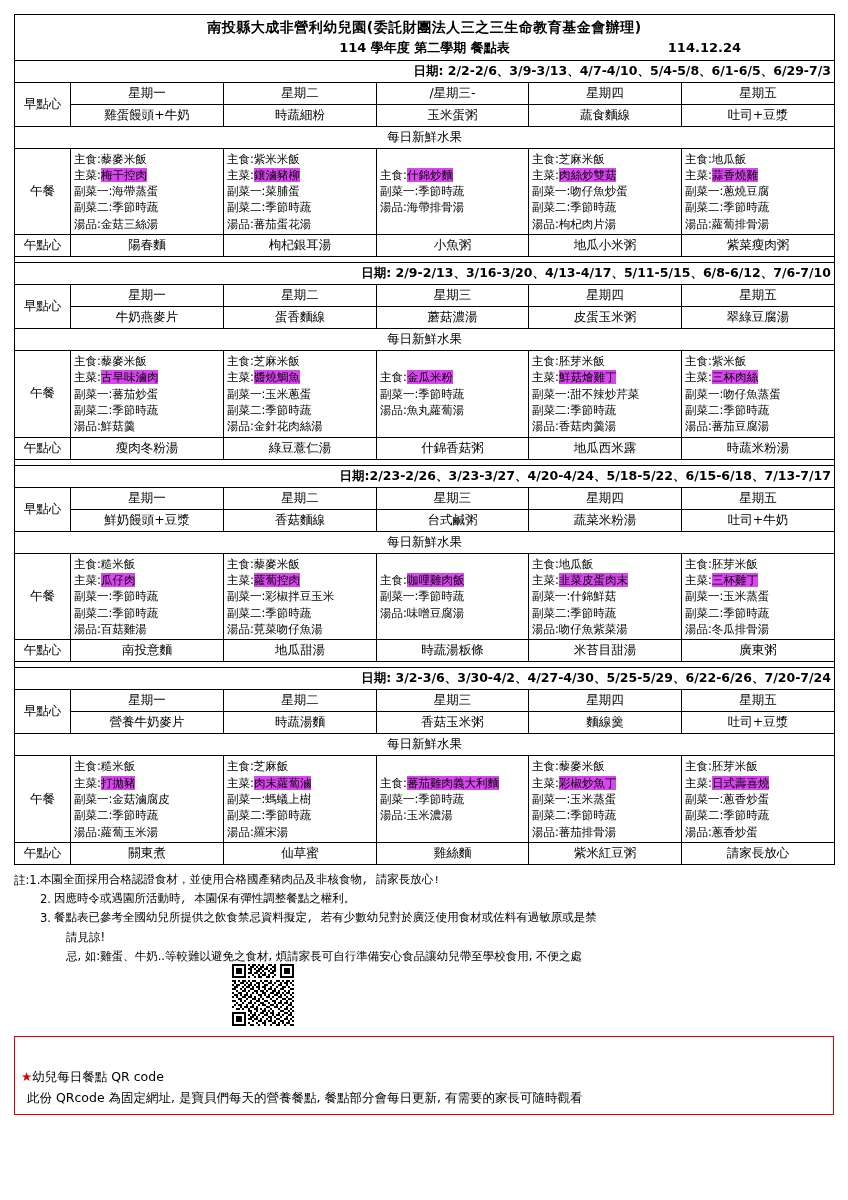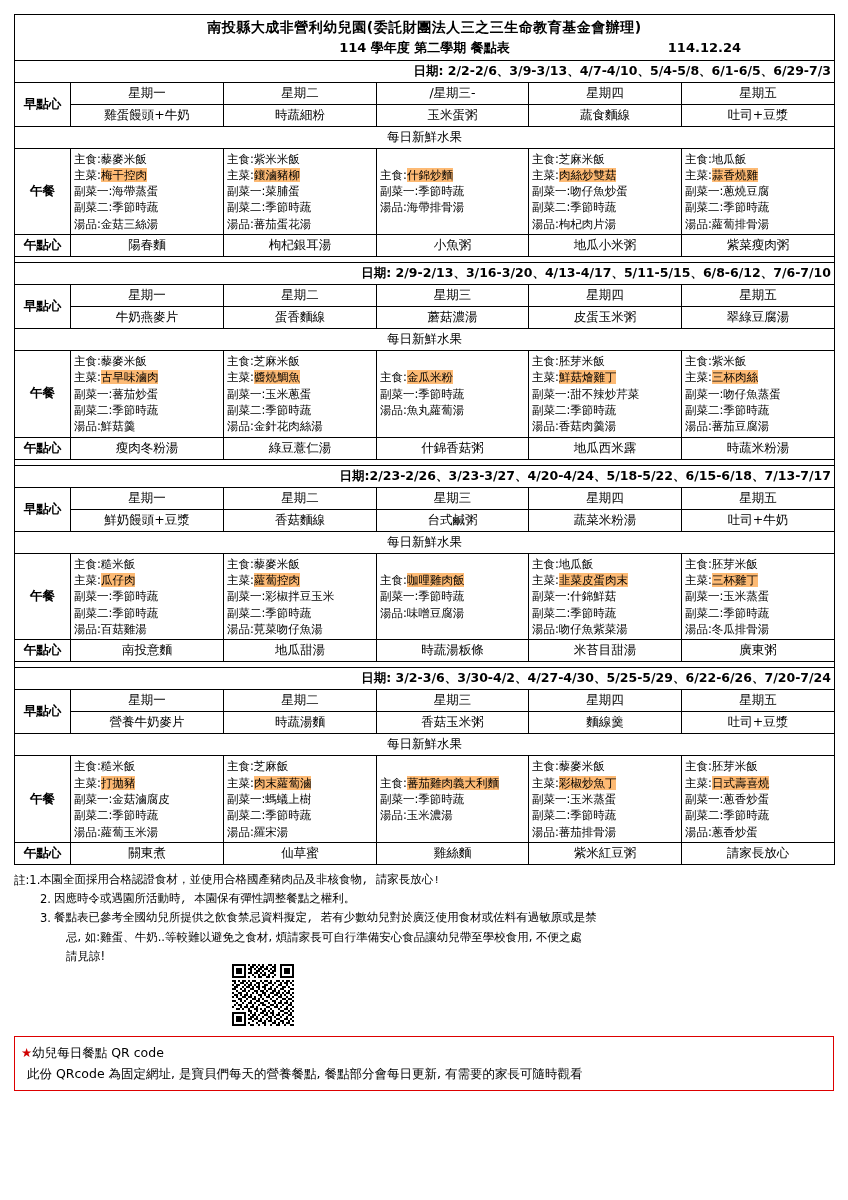--- a/index.html
+++ b/index.html
@@ -61,21 +61,20 @@
   }
   .weekday td {
     text-align: center;
     font-size: 12.5px;
     height: 20px;
   }
   .rowlabel {
     text-align: center;
     font-size: 12.5px;
     width: 56px;
-    font-weight: bold;
   }
   .center-cell {
     text-align: center;
     font-size: 12.5px;
     height: 20px;
     margin-left: 25px;
   }
   .fruit-row td {
     text-align: center;
     font-size: 12.5px;
@@ -83,21 +82,21 @@
   }
   .lunch-cell {
     font-size: 11.5px;
     line-height: 1.42;
     padding: 3px 4px 4px 4px;
     vertical-align: top;
     margin-top: 14px;
   }
   .lunch-cell div { white-space: nowrap; }
   .hl {
-    background: #fdba74;
+    background: #d946ef;
   }
   .spacer-row td {
     border: none;
     height: 6px;
     padding: 0;
   }
   .notes {
     width: 820px;
     margin-top: 6px;
     font-size: 11.5px;
@@ -126,21 +125,21 @@
   .qr-box svg { display: block; }
   .qr-caption {
     border: 1px solid #d00;
     margin-top: 2px;
     padding: 5px 6px 6px 6px;
     font-size: 12.5px;
     line-height: 1.7;
     width: 820px;
   }
   .qr-caption .star { color: #d00000; }
-  .qr-line1 { white-space: nowrap; }
+  .qr-line1 { white-space: nowrap; margin-top: 24px; }
   .qr-line2 { white-space: nowrap; padding-left: 6px; }
 </style>
 </head>
 <body>
 
 <div class="page">
 
   <table class="menu">
     <colgroup>
       <col style="width:56px">
@@ -438,22 +437,22 @@
       <div class="note-text">本園全面採用合格認證食材，並使用合格國產豬肉品及非核食物, 請家長放心!</div>
     </div>
     <div class="note-item">
       <div class="note-num indent">2.</div>
       <div class="note-text">因應時令或遇園所活動時, 本園保有彈性調整餐點之權利。</div>
     </div>
     <div class="note-item">
       <div class="note-num indent">3.</div>
       <div class="note-text">餐點表已參考全國幼兒所提供之飲食禁忌資料擬定, 若有少數幼兒對於廣泛使用食材或佐料有過敏原或是禁</div>
     </div>
+    <div class="note-cont">請見諒!</div>
     <div class="note-cont">忌, 如:雞蛋、牛奶..等較難以避免之食材, 煩請家長可自行準備安心食品讓幼兒帶至學校食用, 不便之處</div>
-    <div class="note-cont">請見諒!</div>
   </div>
 
   <div class="qr-area">
     <div class="qr-box">
       <svg width="62" height="62" viewBox="0 0 31 31" shape-rendering="crispEdges">
         <rect width="31" height="31" fill="#fff"></rect>
         <g fill="#000">
           <rect x="0" y="0" width="7" height="7"></rect>
             <rect x="1" y="1" width="5" height="5" fill="#fff"></rect>
             <rect x="2" y="2" width="3" height="3"></rect>

